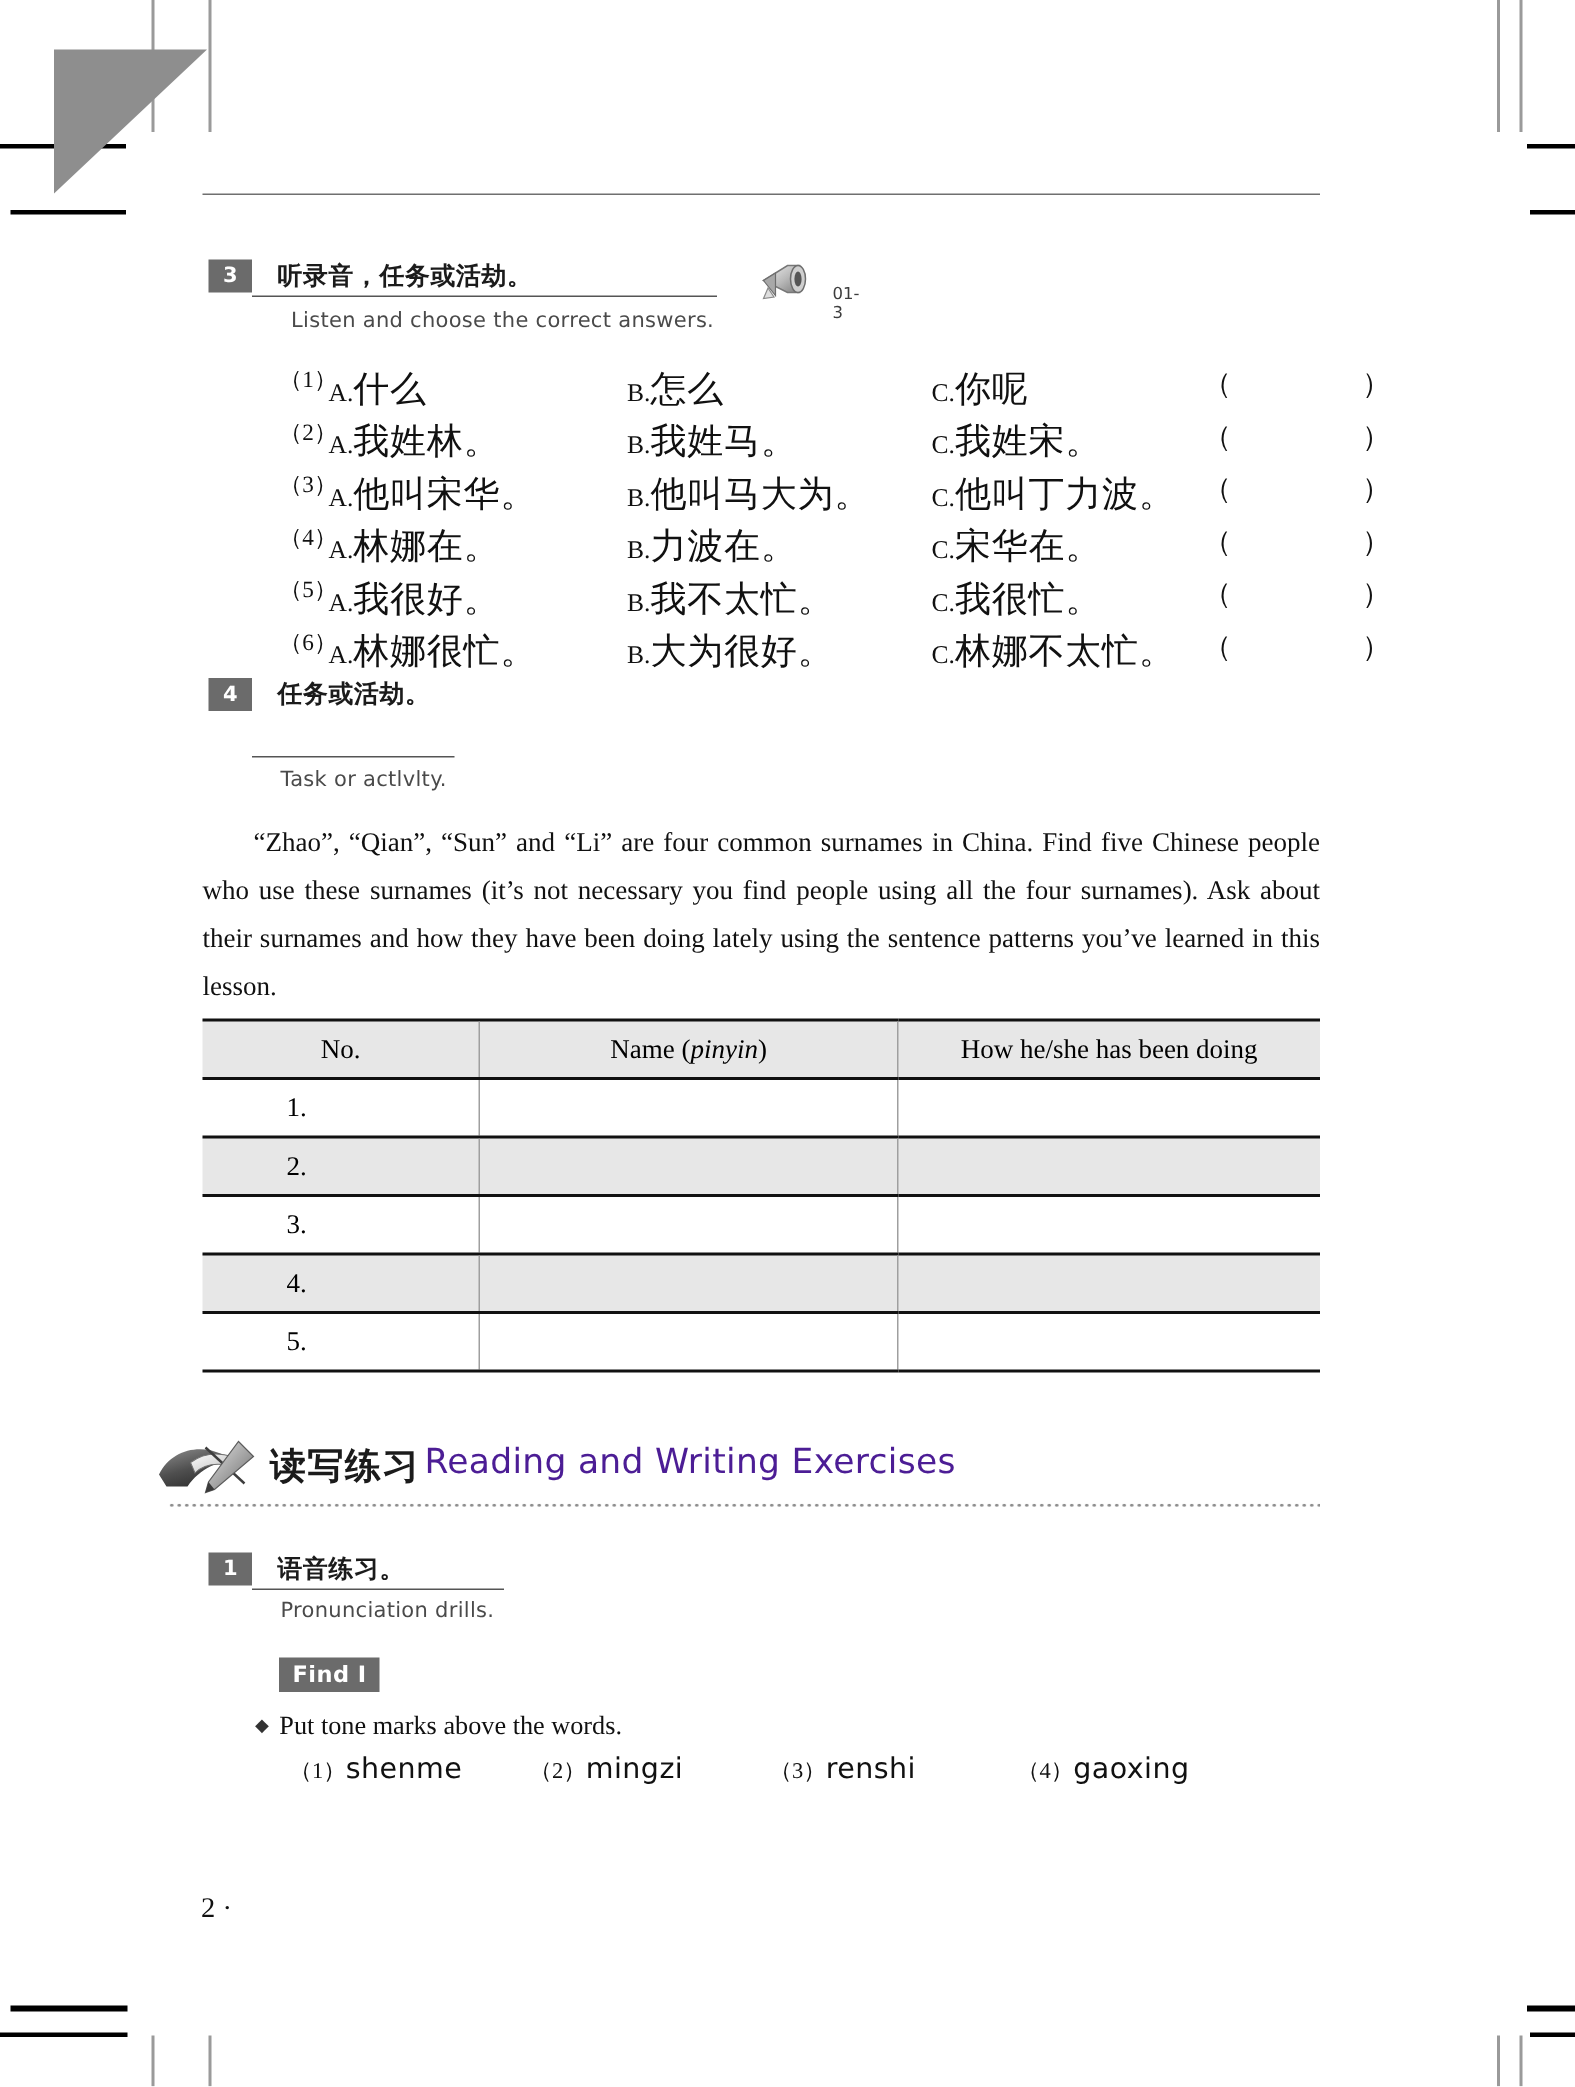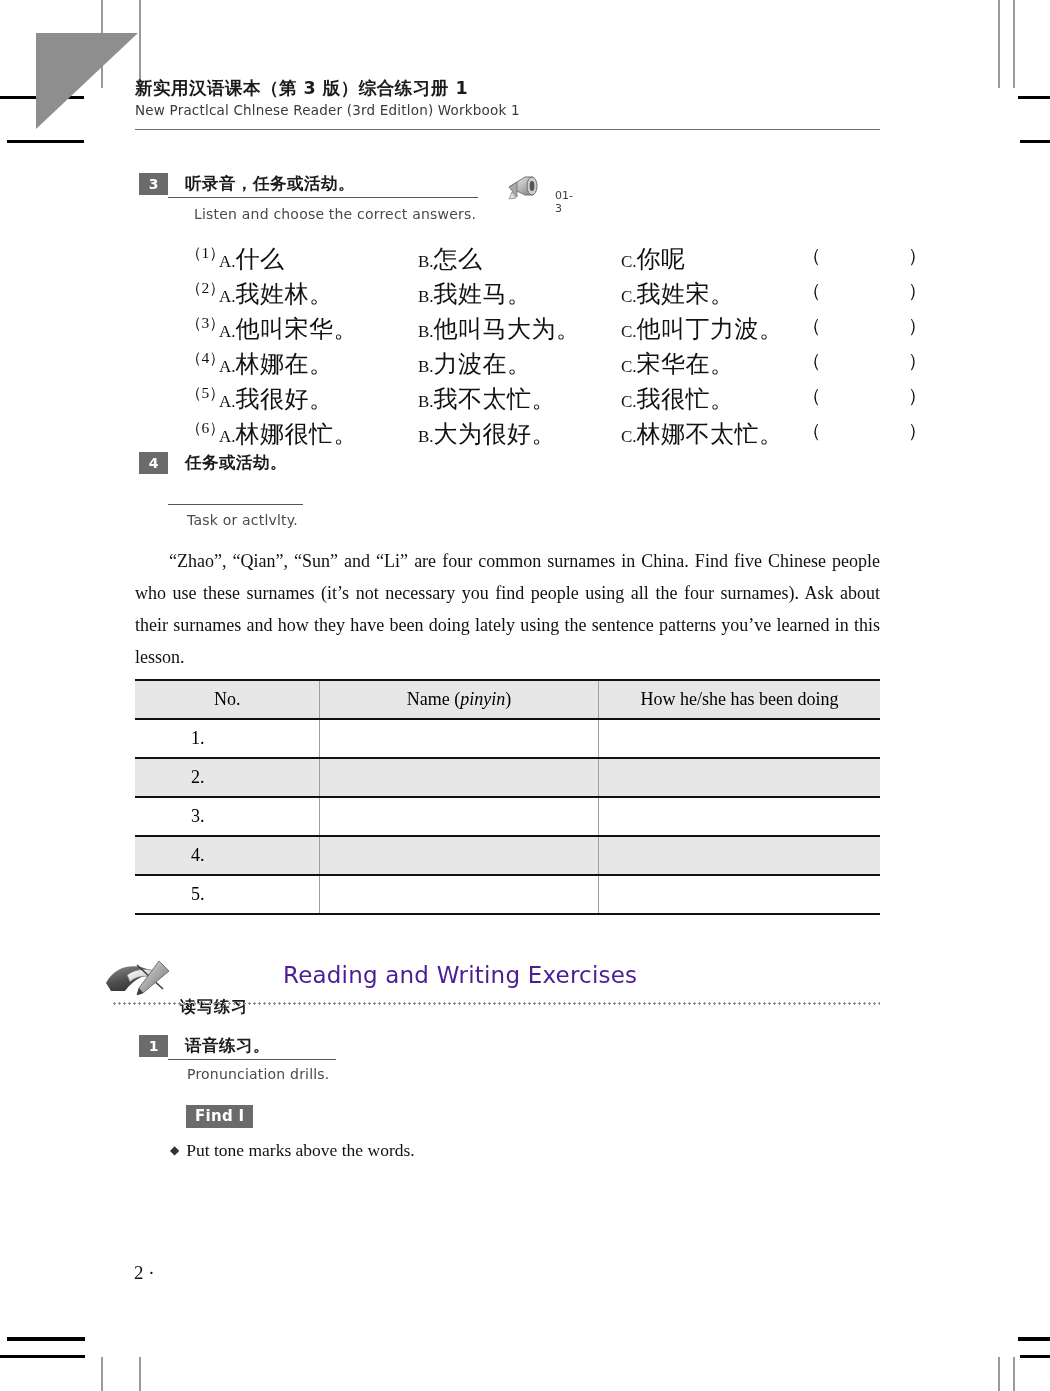--- a/index.html
+++ b/index.html
@@ -204,25 +204,24 @@
   .tbl tbody td.c-no { text-align: left; padding-left: 56px; }
   .tbl .pinyin-it { font-style: italic; }
 
   
   .sec-banner { position: absolute; left: 103px; top: 955px; width: 780px; height: 48px; }
   .sec-icon { position: absolute; left: 0; top: 0; }
   .sec-cn {
     position: absolute;
     left: 77px; top: 6px;
     font-family: "DejaVu Sans", "Liberation Sans", sans-serif;
-    font-size: 16px;
+    font-size: 24px;
     font-weight: bold;
     color: #1b1b1b;
     letter-spacing: 1px;
-    margin-top: 36px;
   }
   .sec-en {
     position: absolute;
     left: 180px; top: 7px;
     font-family: "DejaVu Sans", "Liberation Sans", sans-serif;
     font-size: 23px;
     color: #4c1d95;
     letter-spacing: 0.2px;
   }
   .sec-dots {
@@ -302,24 +301,20 @@
   <div class="cropmark cm-bl-h1"></div>
   <div class="cropmark cm-bl-h2"></div>
   <div class="cropmark gray cm-bl-v1"></div>
   <div class="cropmark gray cm-bl-v2"></div>
   <div class="cropmark cm-br-h1"></div>
   <div class="cropmark cm-br-h2"></div>
   <div class="cropmark gray cm-br-v1"></div>
   <div class="cropmark gray cm-br-v2"></div>
 
   <div class="corner-triangle"></div>
-  <div class="hdr">
-    <div class="hdr-cn">新实用汉语课本（第 3 版）综合练习册 1</div>
-    <div class="hdr-en">New Practlcal Chlnese Reader (3rd Editlon) Workbook 1</div>
-  </div>
   <div class="hdr-rule"></div>
 
   <div class="ex-head" style="left:139px; top:173px;">
     <span class="ex-num">3</span><span class="ex-cn">听录音，任务或活劫。</span>
   </div>
   <div class="ex-underline" style="left:168px; top:197px; width:310px;"></div>
   <div class="ex-en" style="left:194px; top:206px;">Listen and choose the correct answers.</div>
 
   <div class="audio-wrap">
     <svg class="audio-svg" width="40" height="34" viewBox="0 0 40 34">
@@ -468,16 +463,22 @@
     <span class="ex-num">1</span><span class="ex-cn">语音练习。</span>
   </div>
   <div class="ex-underline" style="left:168px; top:1059px; width:168px;"></div>
   <div class="ex-en" style="left:187px; top:1066px;">Pronunciation drills.</div>
 
   <div class="part-badge">Find I</div>
   <div class="bullet-line">
     <span class="dia">◆</span><span>Put tone marks above the words.</span>
   </div>
 
+  <div class="pinyin-row">
+    <span class="py-item py-1"><span class="py-idx">（1）</span><span class="py-word">shenme</span></span>
+    <span class="py-item py-2"><span class="py-idx">（2）</span><span class="py-word">mingzi</span></span>
+    <span class="py-item py-3"><span class="py-idx">（3）</span><span class="py-word">renshi</span></span>
+    <span class="py-item py-4"><span class="py-idx">（4）</span><span class="py-word">gaoxing</span></span>
+  </div>
 
   <div class="pageno">2 ·</div>
 
 </div>
 
 </body></html>

